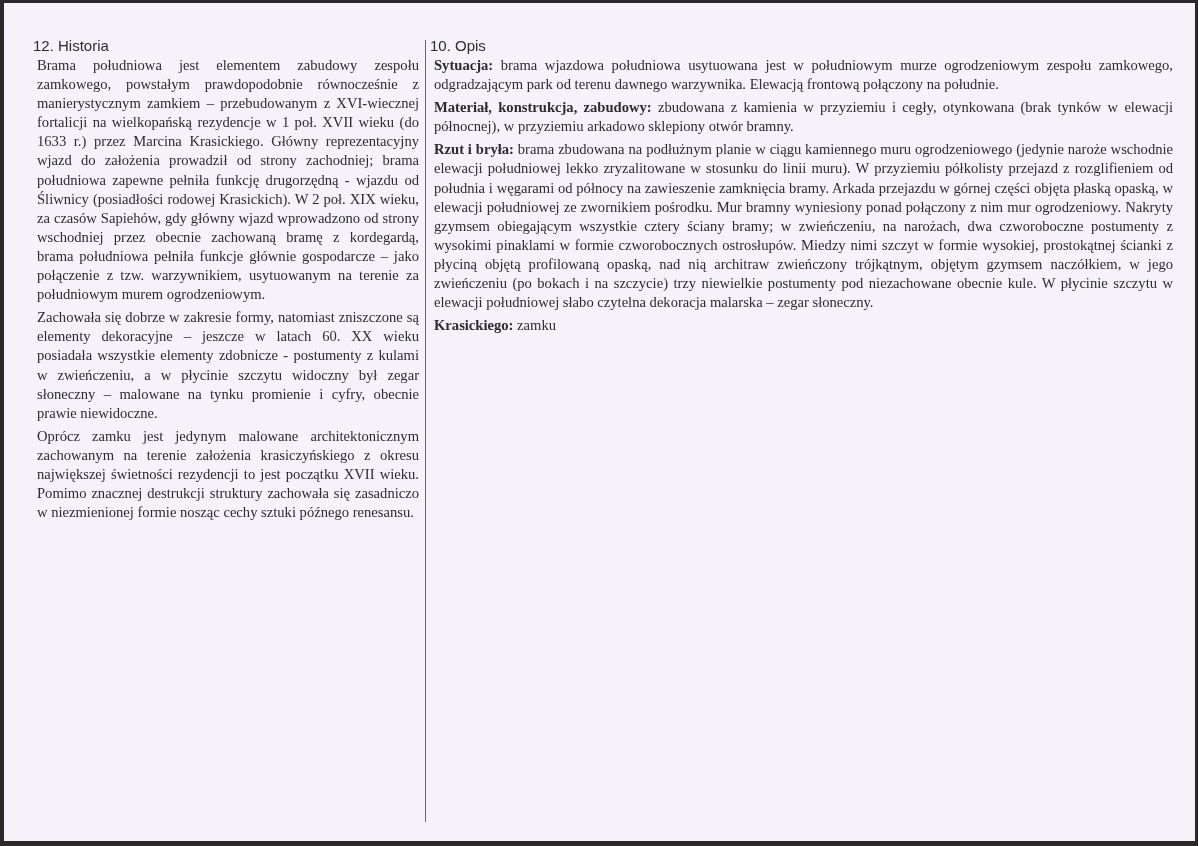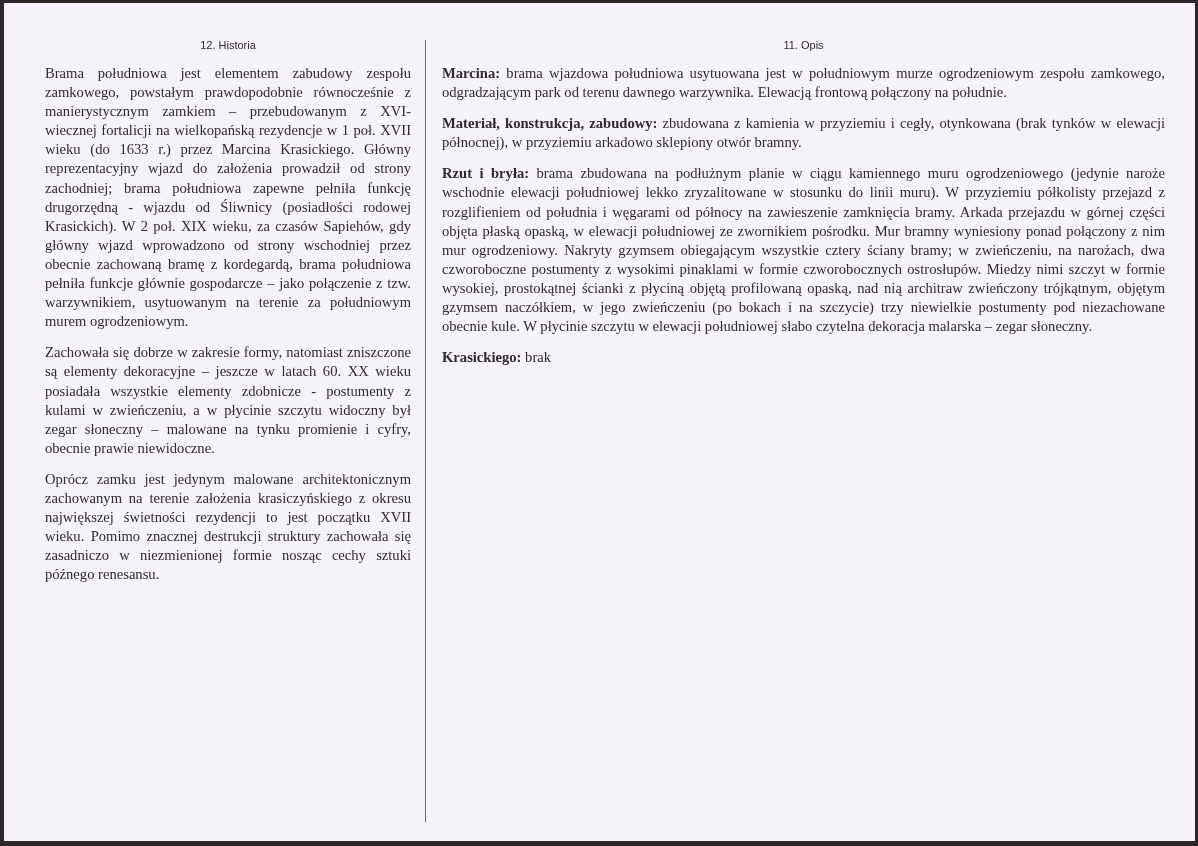--- a/index.html
+++ b/index.html
@@ -40,60 +40,60 @@
       width: 390px;
       text-align: justify;
     }
     .col-right {
       left: 426px;
       width: 747px;
       text-align: justify;
     }
     .section-label {
       font-family: "Liberation Sans", sans-serif;
-      font-size: 11px;
+      font-size: 15px;
       line-height: 13px;
       color: #2f2a2c;
       margin-bottom: 1px;
-      text-align: center;
+      text-align: left;
     }
     .para {
-      margin: 12px;
+      margin: 4px;
     }
     .bold-lead {
       font-weight: bold;
     }
   </style>
 </head>
 <body>
 
 <div class="page">
 
   <div class="col col-left">
     <div class="section-label">12. Historia</div>
     <p class="para">Brama południowa jest elementem zabudowy zespołu zamkowego, powstałym prawdopodobnie równocześnie z manierystycznym zamkiem – przebudowanym z XVI-wiecznej fortalicji na wielkopańską rezydencje w 1 poł. XVII wieku (do 1633 r.) przez Marcina Krasickiego. Główny reprezentacyjny wjazd do założenia prowadził od strony zachodniej; brama południowa zapewne pełniła funkcję drugorzędną - wjazdu od Śliwnicy (posiadłości rodowej Krasickich). W 2 poł. XIX wieku, za czasów Sapiehów, gdy główny wjazd wprowadzono od strony wschodniej przez obecnie zachowaną bramę z kordegardą, brama południowa pełniła funkcje głównie gospodarcze – jako połączenie z tzw. warzywnikiem, usytuowanym na terenie za południowym murem ogrodzeniowym.</p>
     <p class="para">Zachowała się dobrze w zakresie formy, natomiast zniszczone są elementy dekoracyjne  – jeszcze w latach 60. XX wieku posiadała wszystkie elementy zdobnicze - postumenty z kulami w zwieńczeniu, a w  płycinie szczytu widoczny był zegar słoneczny – malowane na tynku  promienie i cyfry, obecnie prawie niewidoczne.</p>
     <p class="para">Oprócz zamku jest jedynym malowane architektonicznym zachowanym na terenie założenia krasiczyńskiego z okresu największej świetności rezydencji to jest początku XVII wieku. Pomimo znacznej destrukcji struktury zachowała się zasadniczo w niezmienionej formie nosząc cechy sztuki późnego renesansu.</p>
   </div>
 
   <div class="divider"></div>
 
   <div class="col col-right">
-    <div class="section-label">11. Opis</div>
+    <div class="section-label">10. Opis</div>
 
     <p class="para">
-      <span class="bold-lead">Marcina:</span><span> brama wjazdowa południowa usytuowana jest w południowym murze ogrodzeniowym zespołu zamkowego, odgradzającym park od terenu dawnego warzywnika. Elewacją frontową połączony na południe.</span>
+      <span class="bold-lead">Sytuacja:</span><span> brama wjazdowa południowa usytuowana jest w południowym murze ogrodzeniowym zespołu zamkowego, odgradzającym park od terenu dawnego warzywnika. Elewacją frontową połączony na południe.</span>
     </p>
 
     <p class="para">
       <span class="bold-lead">Materiał, konstrukcja, zabudowy:</span><span> zbudowana z kamienia w przyziemiu i cegły, otynkowana (brak tynków w elewacji północnej),  w przyziemiu arkadowo  sklepiony otwór bramny.</span>
     </p>
 
     <p class="para">
       <span class="bold-lead">Rzut i bryła:</span><span> brama zbudowana na podłużnym planie w ciągu kamiennego  muru ogrodzeniowego (jedynie naroże wschodnie elewacji południowej lekko zryzalitowane w stosunku do linii muru). W przyziemiu półkolisty przejazd z rozglifieniem od południa i węgarami od północy na zawieszenie zamknięcia bramy. Arkada przejazdu w górnej części objęta płaską opaską, w elewacji południowej ze zwornikiem pośrodku. Mur bramny wyniesiony ponad połączony z nim mur ogrodzeniowy. Nakryty gzymsem obiegającym wszystkie cztery ściany bramy; w zwieńczeniu, na narożach, dwa czworoboczne postumenty z wysokimi pinaklami w formie czworobocznych ostrosłupów. Miedzy nimi szczyt w formie wysokiej, prostokątnej ścianki z płyciną objętą profilowaną opaską, nad nią architraw zwieńczony trójkątnym, objętym gzymsem naczółkiem, w jego zwieńczeniu (po bokach i na szczycie) trzy niewielkie postumenty pod niezachowane obecnie kule. W płycinie szczytu w elewacji południowej słabo czytelna dekoracja malarska – zegar słoneczny.</span>
     </p>
 
     <p class="para">
-      <span class="bold-lead">Krasickiego:</span><span> brak</span>
+      <span class="bold-lead">Krasickiego:</span><span> zamku</span>
     </p>
   </div>
 
 </div>
 
 </body></html>

